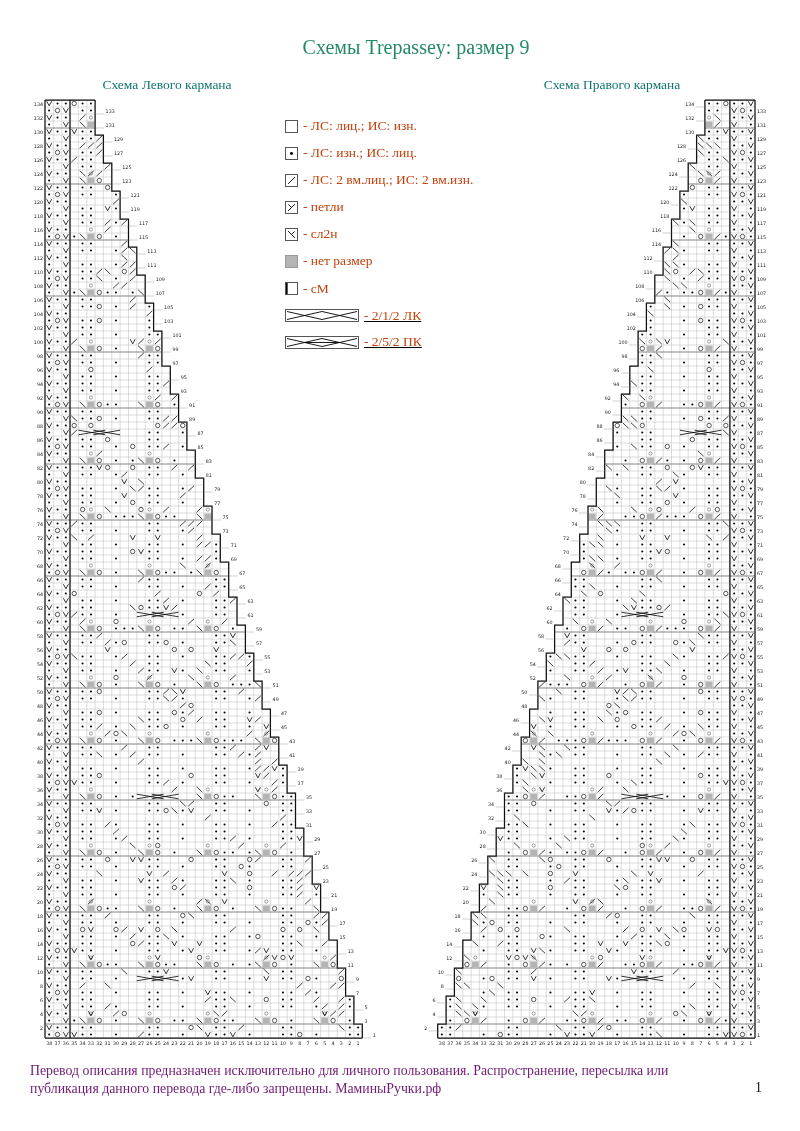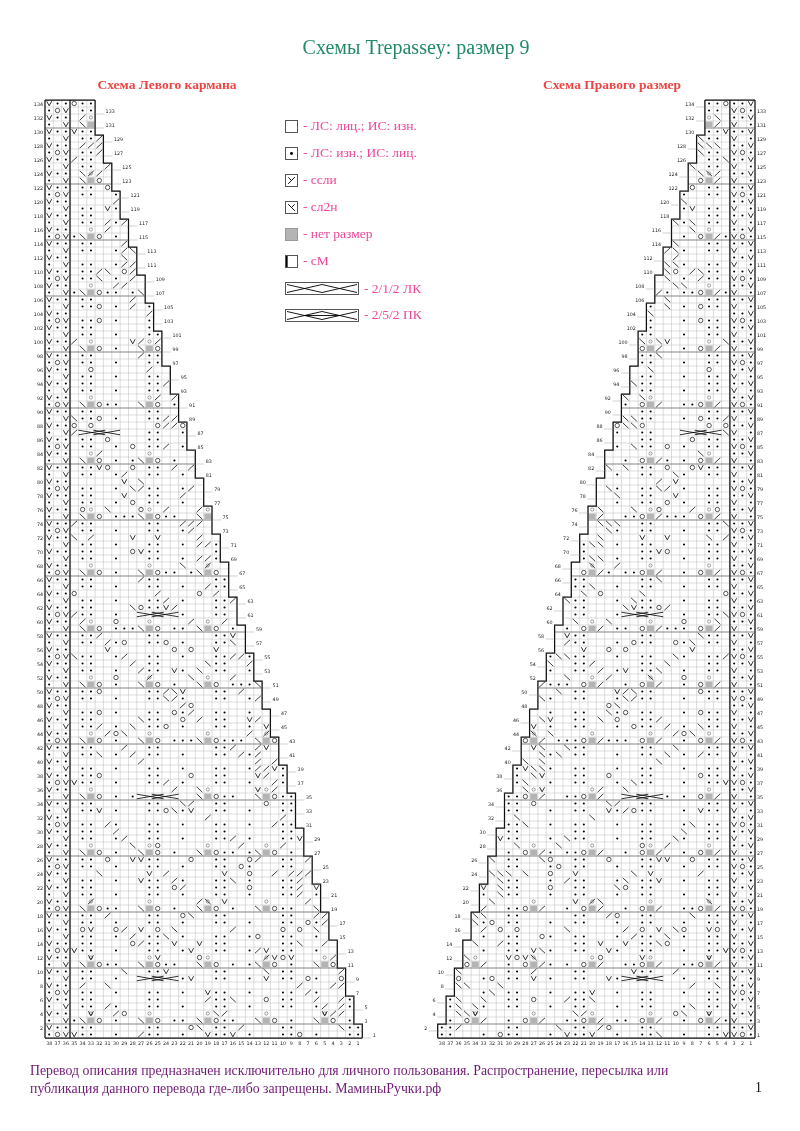--- a/index.html
+++ b/index.html
@@ -5,43 +5,42 @@
   html,body{margin:0;padding:0;background:#888;}
   .page{
     position:relative; width:800px; height:1131px; background:#ffffff;
     font-family:"Liberation Serif", serif; overflow:hidden; margin:0 auto;
   }
   .page-title{
     position:absolute; left:0; top:36px; width:800px; text-align:center;
     font-size:20px; font-weight:normal; color:#238a66; margin:0;padding-left:16px;
   }
   .chart-title{
-    position:absolute; top:77px; font-size:13.5px; color:#ef4444; white-space:nowrap;
+    position:absolute; top:77px; font-size:13.5px; color:#0f766e; white-space:nowrap;
     transform:translateX(-50%);
-    font-weight:bold;
   }
   .chart-title.left{ left:167px; }
   .chart-title.right{ left:612px; }
   .legend{
     position:absolute; left:285px; top:119px; width:300px;
   }
   .legend-item{
     display:flex; align-items:center; height:14px; margin-bottom:13.1px;
   }
-  .legend-item.cable{ margin-bottom:12.5px; }
+  .legend-item.cable{ margin-bottom:12.5px;text-decoration:underline; }
   .sym{
     display:inline-flex; align-items:center; justify-content:center;
     width:13px; height:13px; border:1px solid #555; background:#fff; box-sizing:border-box;
     flex:0 0 auto;
   }
   .sym.wide{ width:74px; }
   .sym.grey{ background:#b4b4b4; border-color:#999; }
   .sym svg{ display:block; }
   .legend-label{
-    font-size:13.5px; color:#ec4899; margin-left:5px; white-space:nowrap;
+    font-size:13.5px; color:#c2410c; margin-left:5px; white-space:nowrap;
   }
   .chart{ position:absolute; top:94px; }
   #chart-left{ left:20px; }
   #chart-right{ left:400px; }
   .chart svg text{
     font-family:"DejaVu Sans", sans-serif; font-size:4.8px; fill:#222;
   }
   .footer{
     position:absolute; left:30px; top:1062px; width:700px;
     font-size:13.8px; line-height:1.32; color:#701a75;
@@ -51,43 +50,51 @@
   }
 </style>
 </head>
 <body>
 
 <div class="page">
 
   <h1 class="page-title">Схемы Trepassey: размер 9</h1>
 
   <div class="chart-title left">Схема Левого кармана</div>
-  <div class="chart-title right">Схема Правого размер</div>
+  <div class="chart-title right">Схема Правого кармана</div>
 
   <div class="legend">
     <div class="legend-item">
       <span class="sym"></span>
       <span class="legend-label">- ЛС: лиц.; ИС: изн.</span>
     </div>
     <div class="legend-item">
       <span class="sym">
           <svg width="11" height="11" viewBox="0 0 12 12">
             <circle cx="6" cy="6" r="1.6" fill="#000"></circle>
           </svg>
         </span>
       <span class="legend-label">- ЛС: изн.; ИС: лиц.</span>
+    </div>
+    <div class="legend-item">
+      <span class="sym">
+          <svg width="11" height="11" viewBox="0 0 12 12">
+            <line x1="2.3" y1="9.7" x2="9.7" y2="2.3" stroke="#000" stroke-width="1"></line>
+          </svg>
+        </span>
+      <span class="legend-label">- ЛС: 2 вм.лиц.; ИС: 2 вм.изн.</span>
     </div>
     <div class="legend-item">
       <span class="sym">
           <svg width="11" height="11" viewBox="0 0 12 12">
             <line x1="9.7" y1="2.3" x2="2.3" y2="9.7" stroke="#000" stroke-width="1"></line>
             <line x1="2.6" y1="2.6" x2="5.8" y2="5.8" stroke="#000" stroke-width="1"></line>
           </svg>
         </span>
-      <span class="legend-label">- ссли</span>
+      <span class="legend-label">- петли</span>
     </div>
     <div class="legend-item">
       <span class="sym">
           <svg width="11" height="11" viewBox="0 0 12 12">
             <line x1="2.3" y1="2.3" x2="9.7" y2="9.7" stroke="#000" stroke-width="1"></line>
             <line x1="9.4" y1="2.6" x2="6.2" y2="5.8" stroke="#000" stroke-width="1"></line>
           </svg>
         </span>
       <span class="legend-label">- сл2н</span>
     </div>

